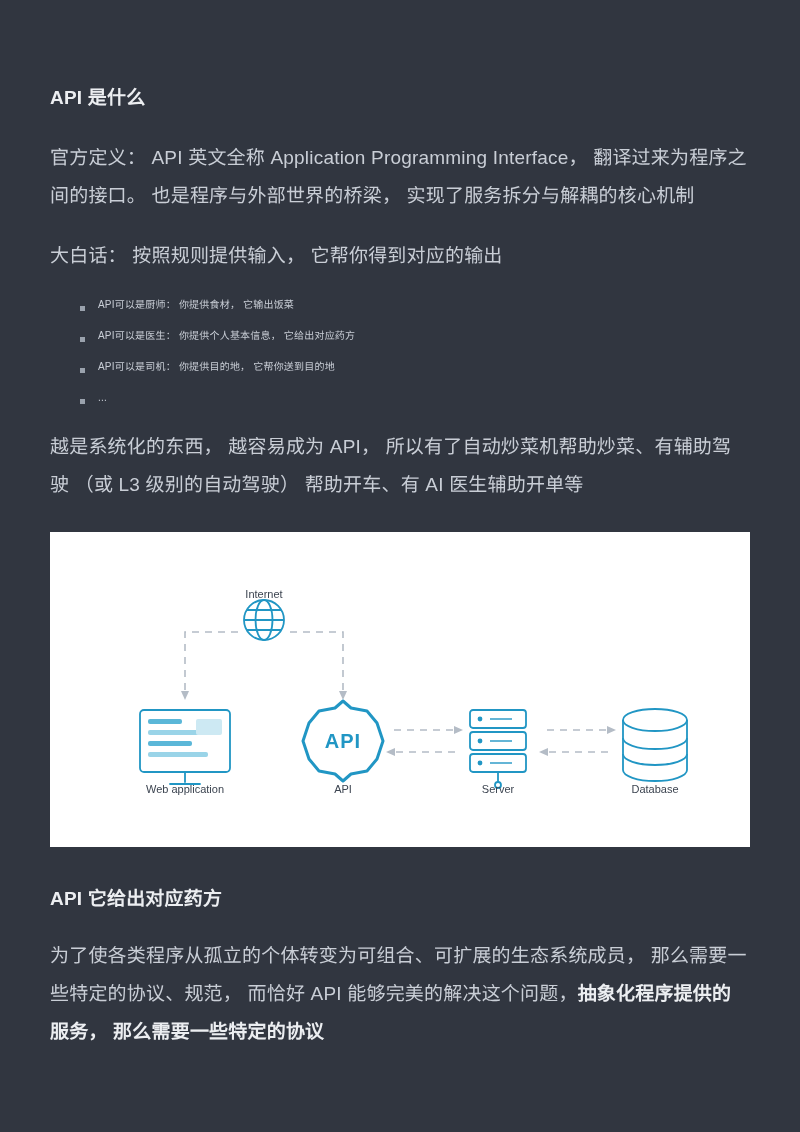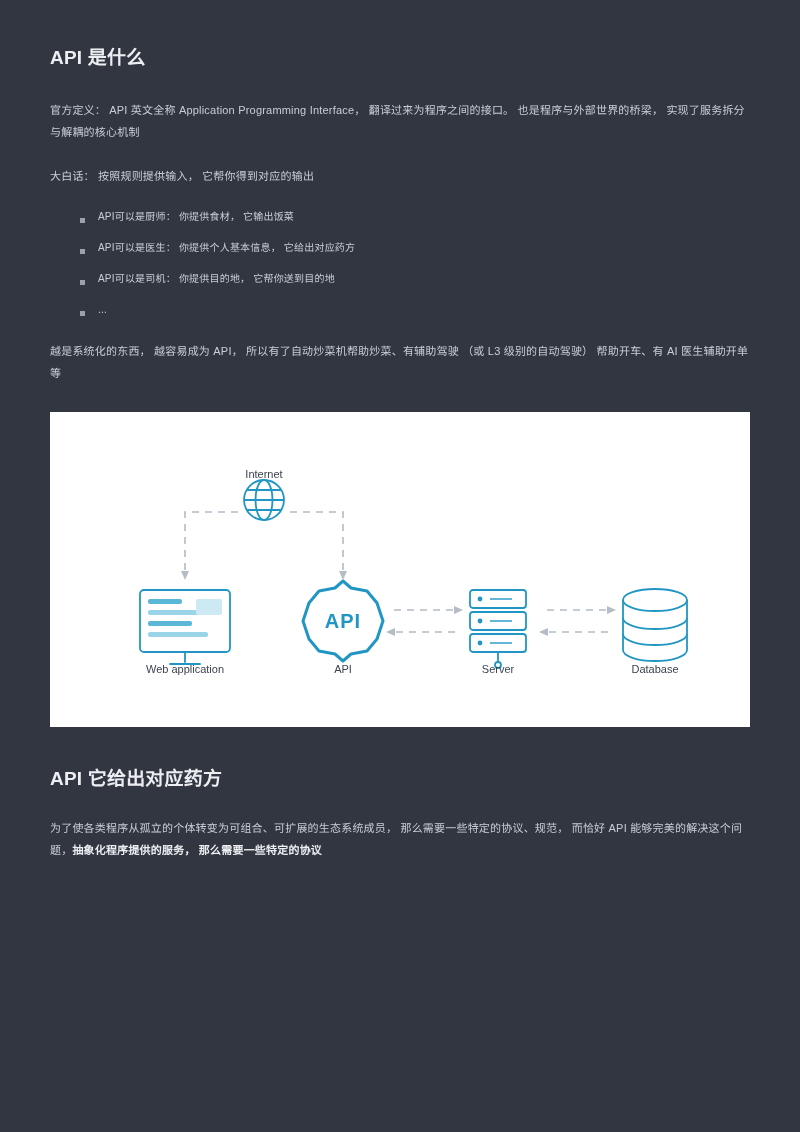--- a/index.html
+++ b/index.html
@@ -11,37 +11,37 @@
     width: 800px;
     min-height: 1132px;
     font-family: "Liberation Sans", "DejaVu Sans", sans-serif;
     color: #d8dbe0;
     -webkit-font-smoothing: antialiased;
   }
   .page {
     width: 800px;
     min-height: 1132px;
     box-sizing: border-box;
-    padding: 44px 50px 40px 50px;
+    padding: 84px 50px 40px 50px;
     background: #313640;
   }
   h2.section-title {
     font-size: 19px;
     line-height: 1.5;
     font-weight: bold;
     color: #eceef1;
     margin: 0 0 26px 0;
     letter-spacing: 0.2px;
   }
   h2.section-title.second {
     margin-top: 38px;
     margin-bottom: 24px;
   }
   p.para {
-    font-size: 11px;
+    font-size: 19px;
     line-height: 2.0;
     color: #c9ced6;
     margin: 0 0 22px 0;
     letter-spacing: 0.2px;
   }
   p.para:last-child { margin-bottom: 0; }
   ul.bullets {
     list-style: none;
     margin: 0 0 22px 0;
     padding: 0 0 0 30px;

